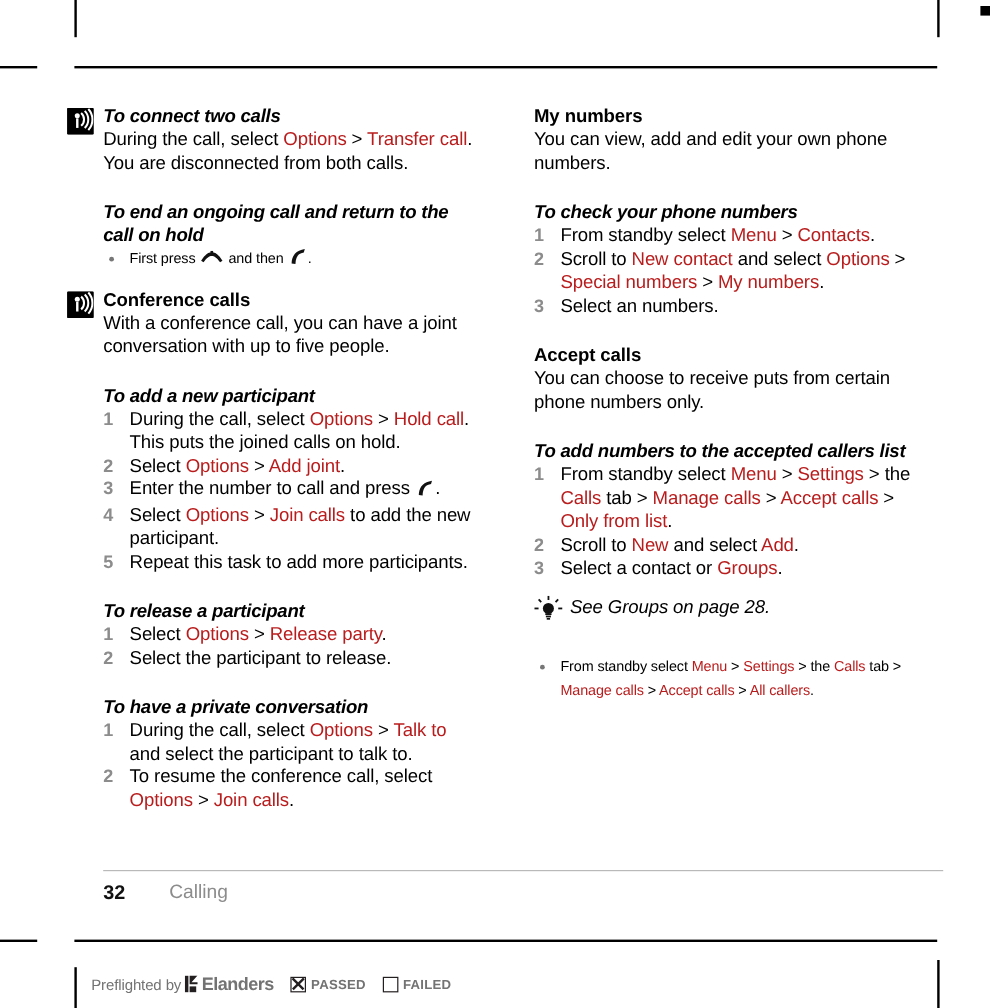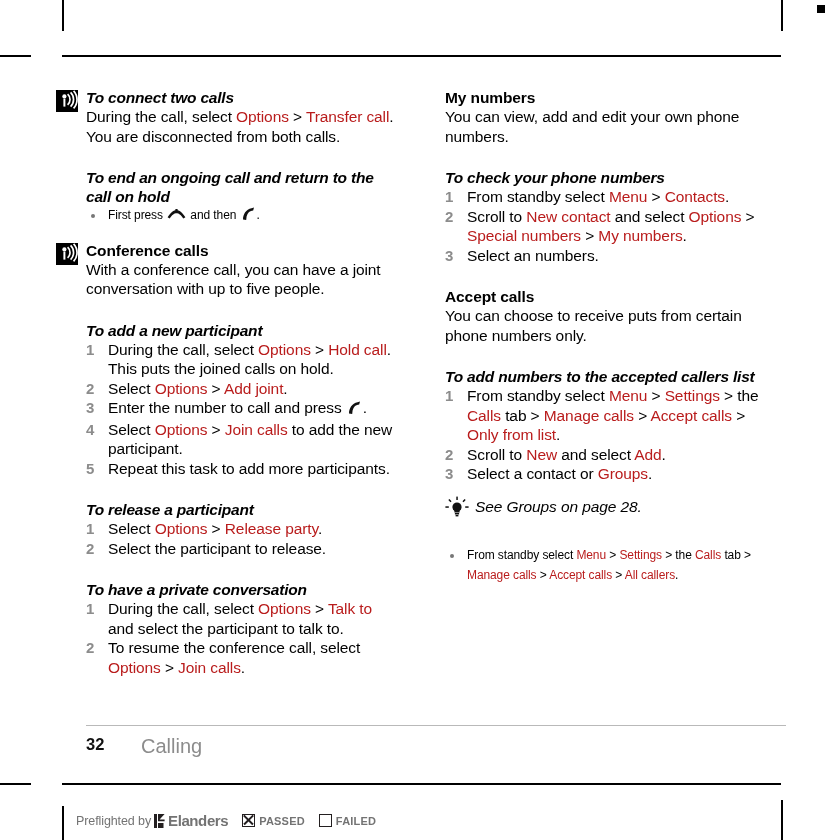--- a/index.html
+++ b/index.html
@@ -81,21 +81,21 @@
   .tip p{
     font-size:15.5px;font-style:italic;line-height:19.5px;margin:0;
     letter-spacing:-0.1px;
   }
 
   
   .footer{position:absolute;left:86px;top:725px;width:700px;}
   .footer .rule{width:700px;height:1px;background:#b9b9b9;}
   .footer .line{display:flex;align-items:flex-start;padding-top:9px;}
   .footer .pg{font-size:16.5px;font-weight:bold;color:#111;width:55px;}
-  .footer .ch{font-size:20px;color:#8c8c8c;}
+  .footer .ch{font-size:16px;color:#8c8c8c;}
 
   
   .preflight{
     position:absolute;left:76px;top:812px;display:flex;align-items:center;
     font-size:12.5px;color:#737373;
   }
   .preflight .pf-text{font-weight:normal;letter-spacing:-0.1px;}
   .preflight .brand{
     font-weight:bold;font-size:15px;letter-spacing:-0.4px;margin-left:3px;
   }

